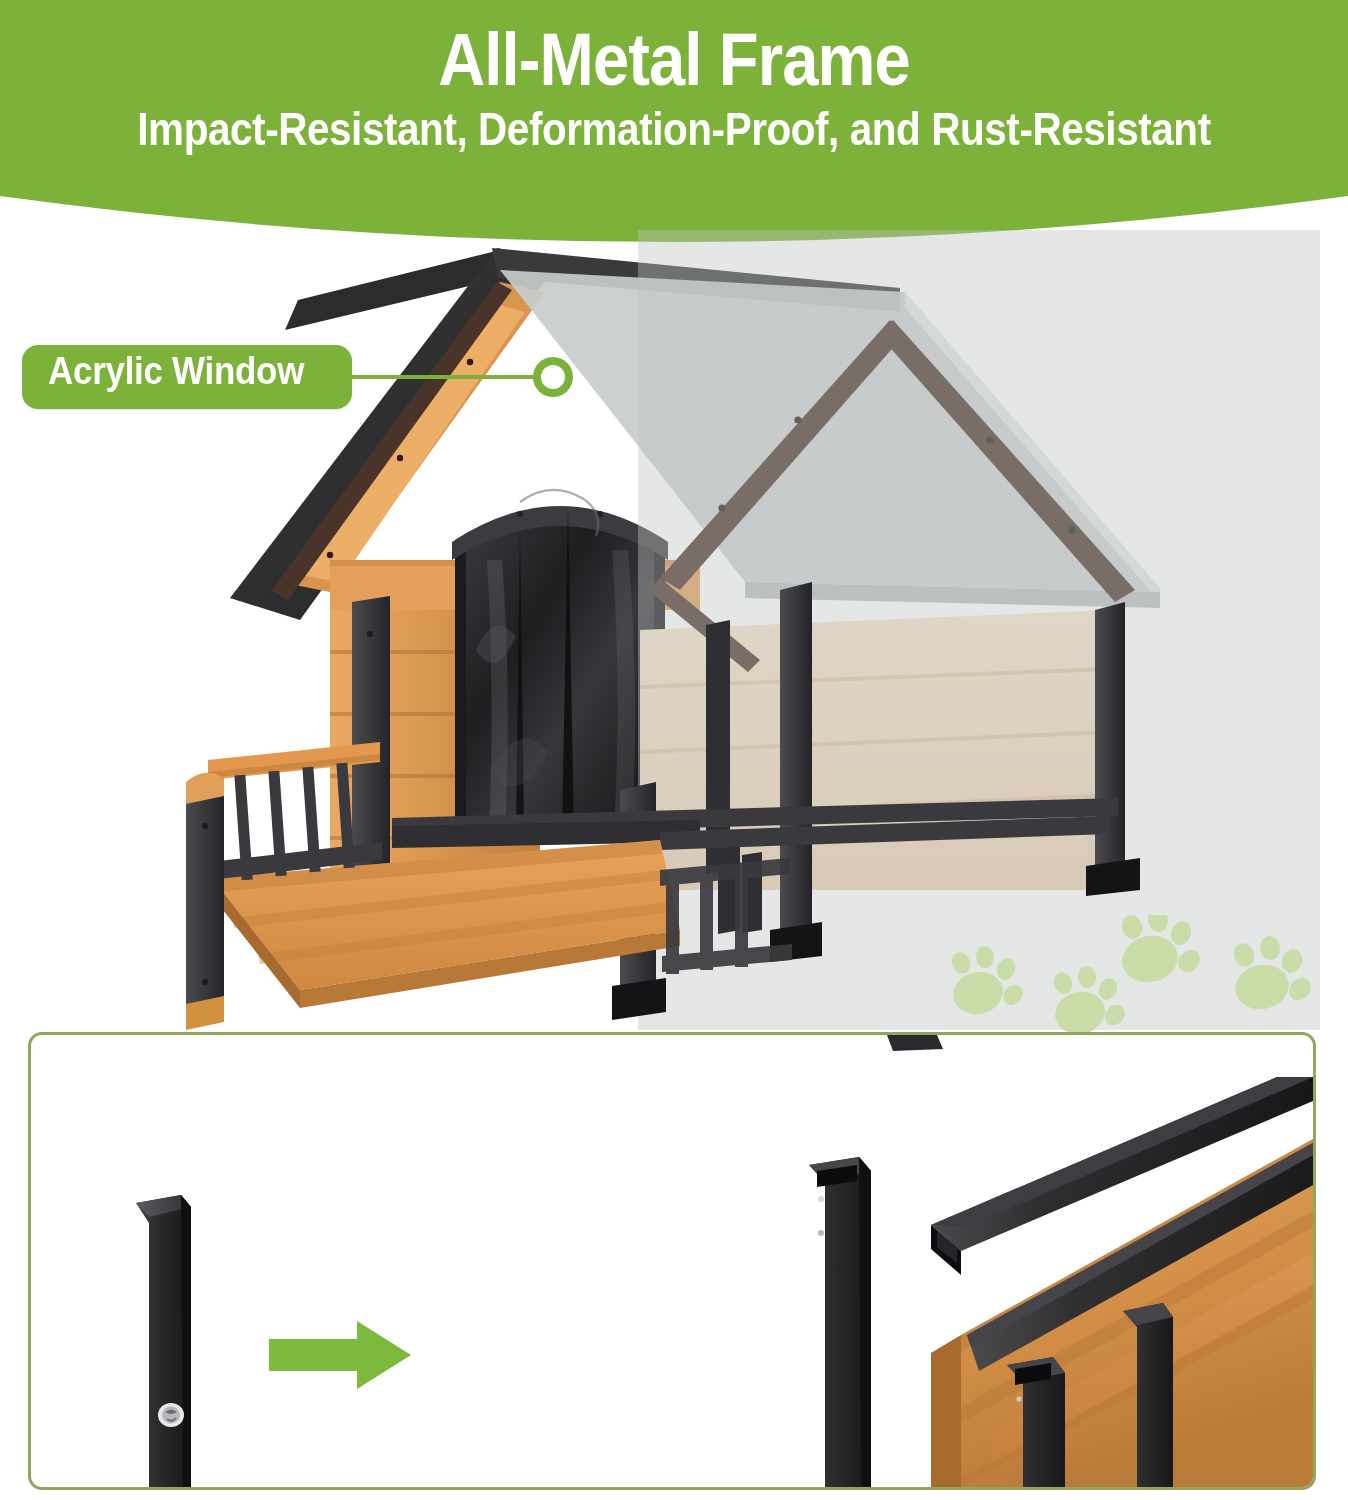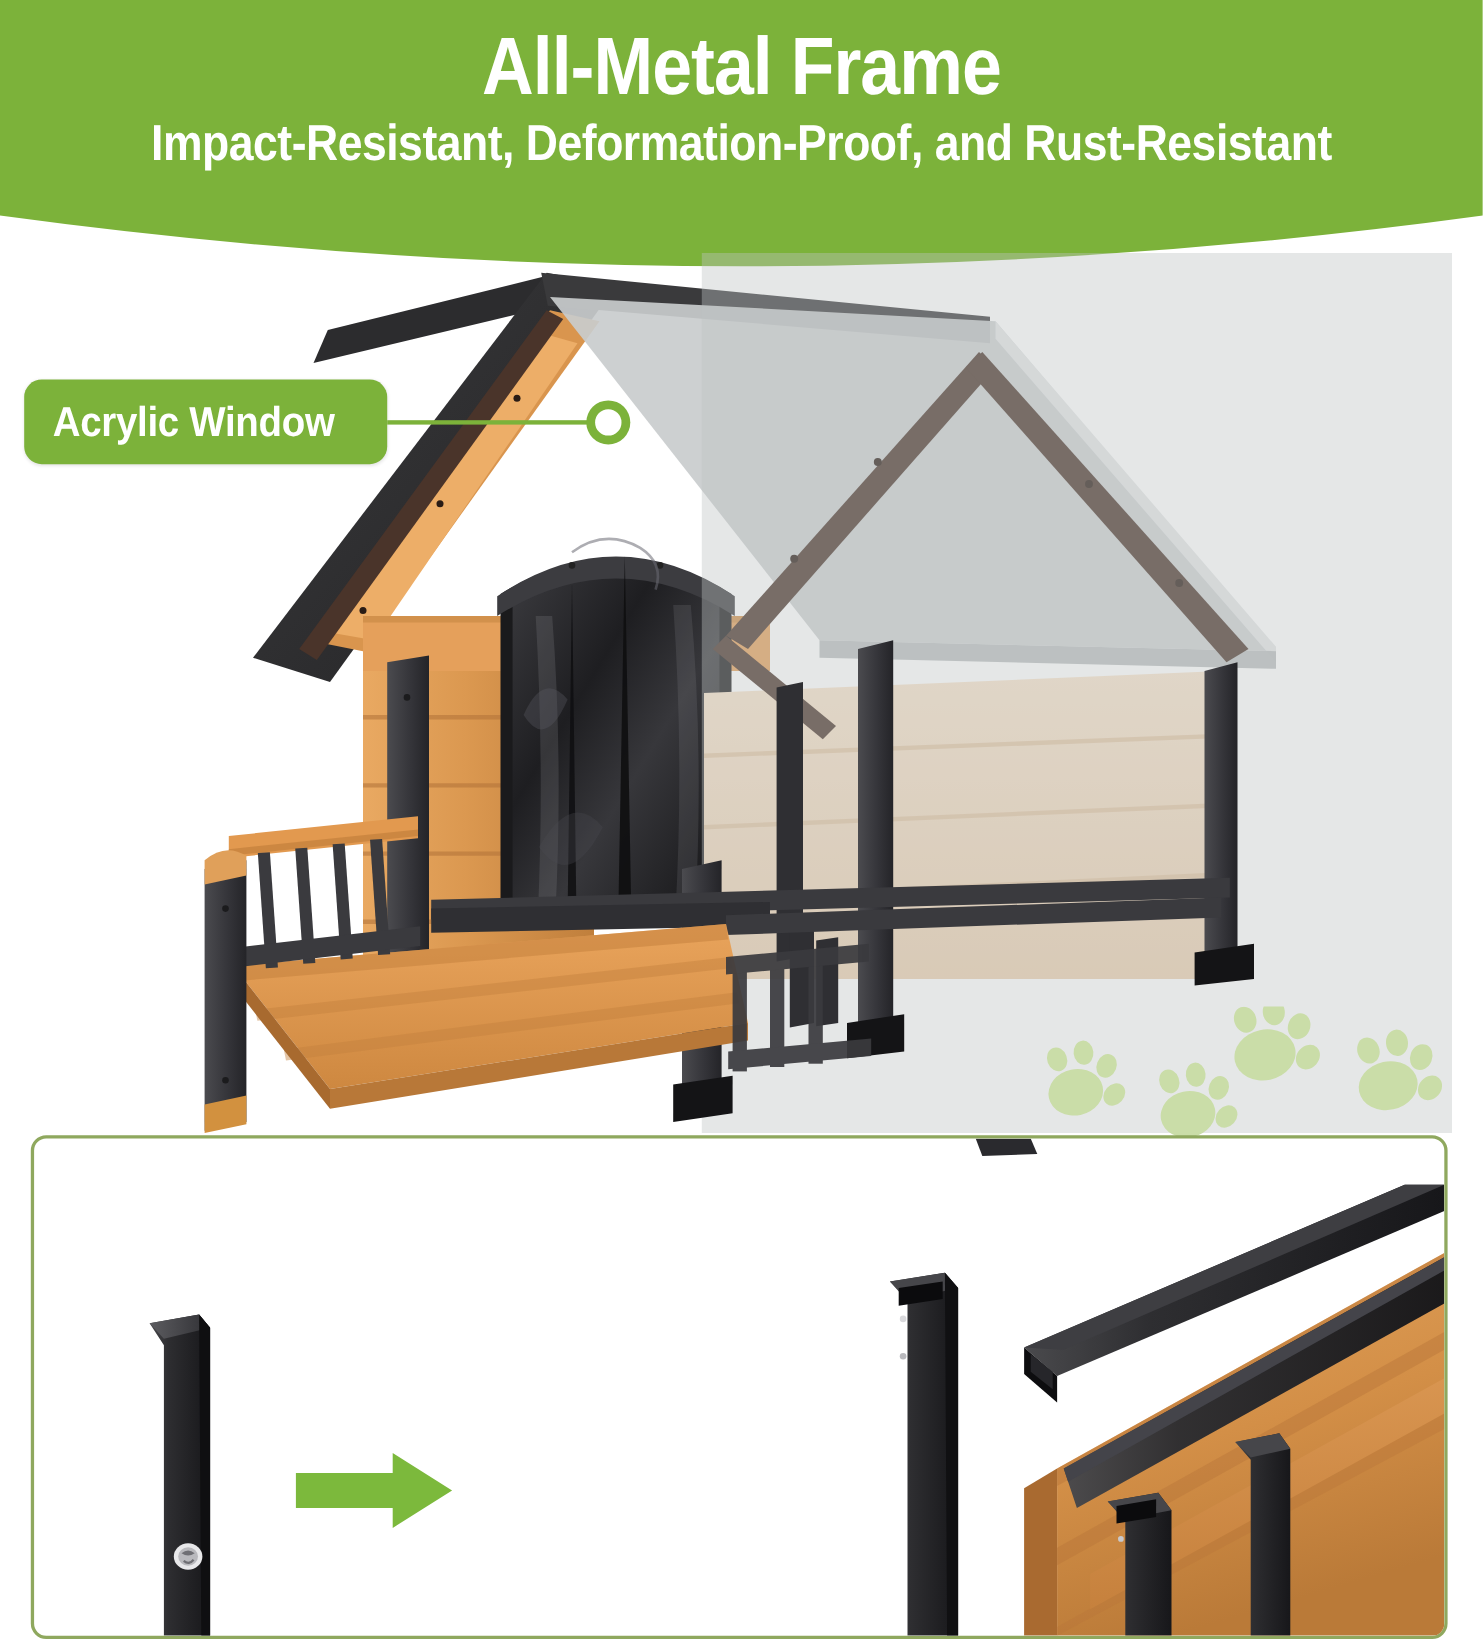--- a/index.html
+++ b/index.html
@@ -53,21 +53,21 @@
 
   
   .callout{
     position:absolute;left:22px;top:345px;
     z-index:40;
     display:flex;align-items:center;
   }
   .callout-pill{
     background:#7CB23A;
     border-radius:16px;
-    padding:18px 26px 16px 26px;
+    padding:5px 26px 16px 26px;
     box-shadow:0 1px 3px rgba(0,0,0,0.10);
   }
   .callout-label{
     font-family:"Liberation Sans Narrow","Liberation Sans",sans-serif;
     font-size:38px;font-weight:bold;color:#ffffff;
     letter-spacing:-0.3px;white-space:nowrap;
     transform:scaleX(0.92);transform-origin:left center;
     display:inline-block;
   }
   .callout-line{

